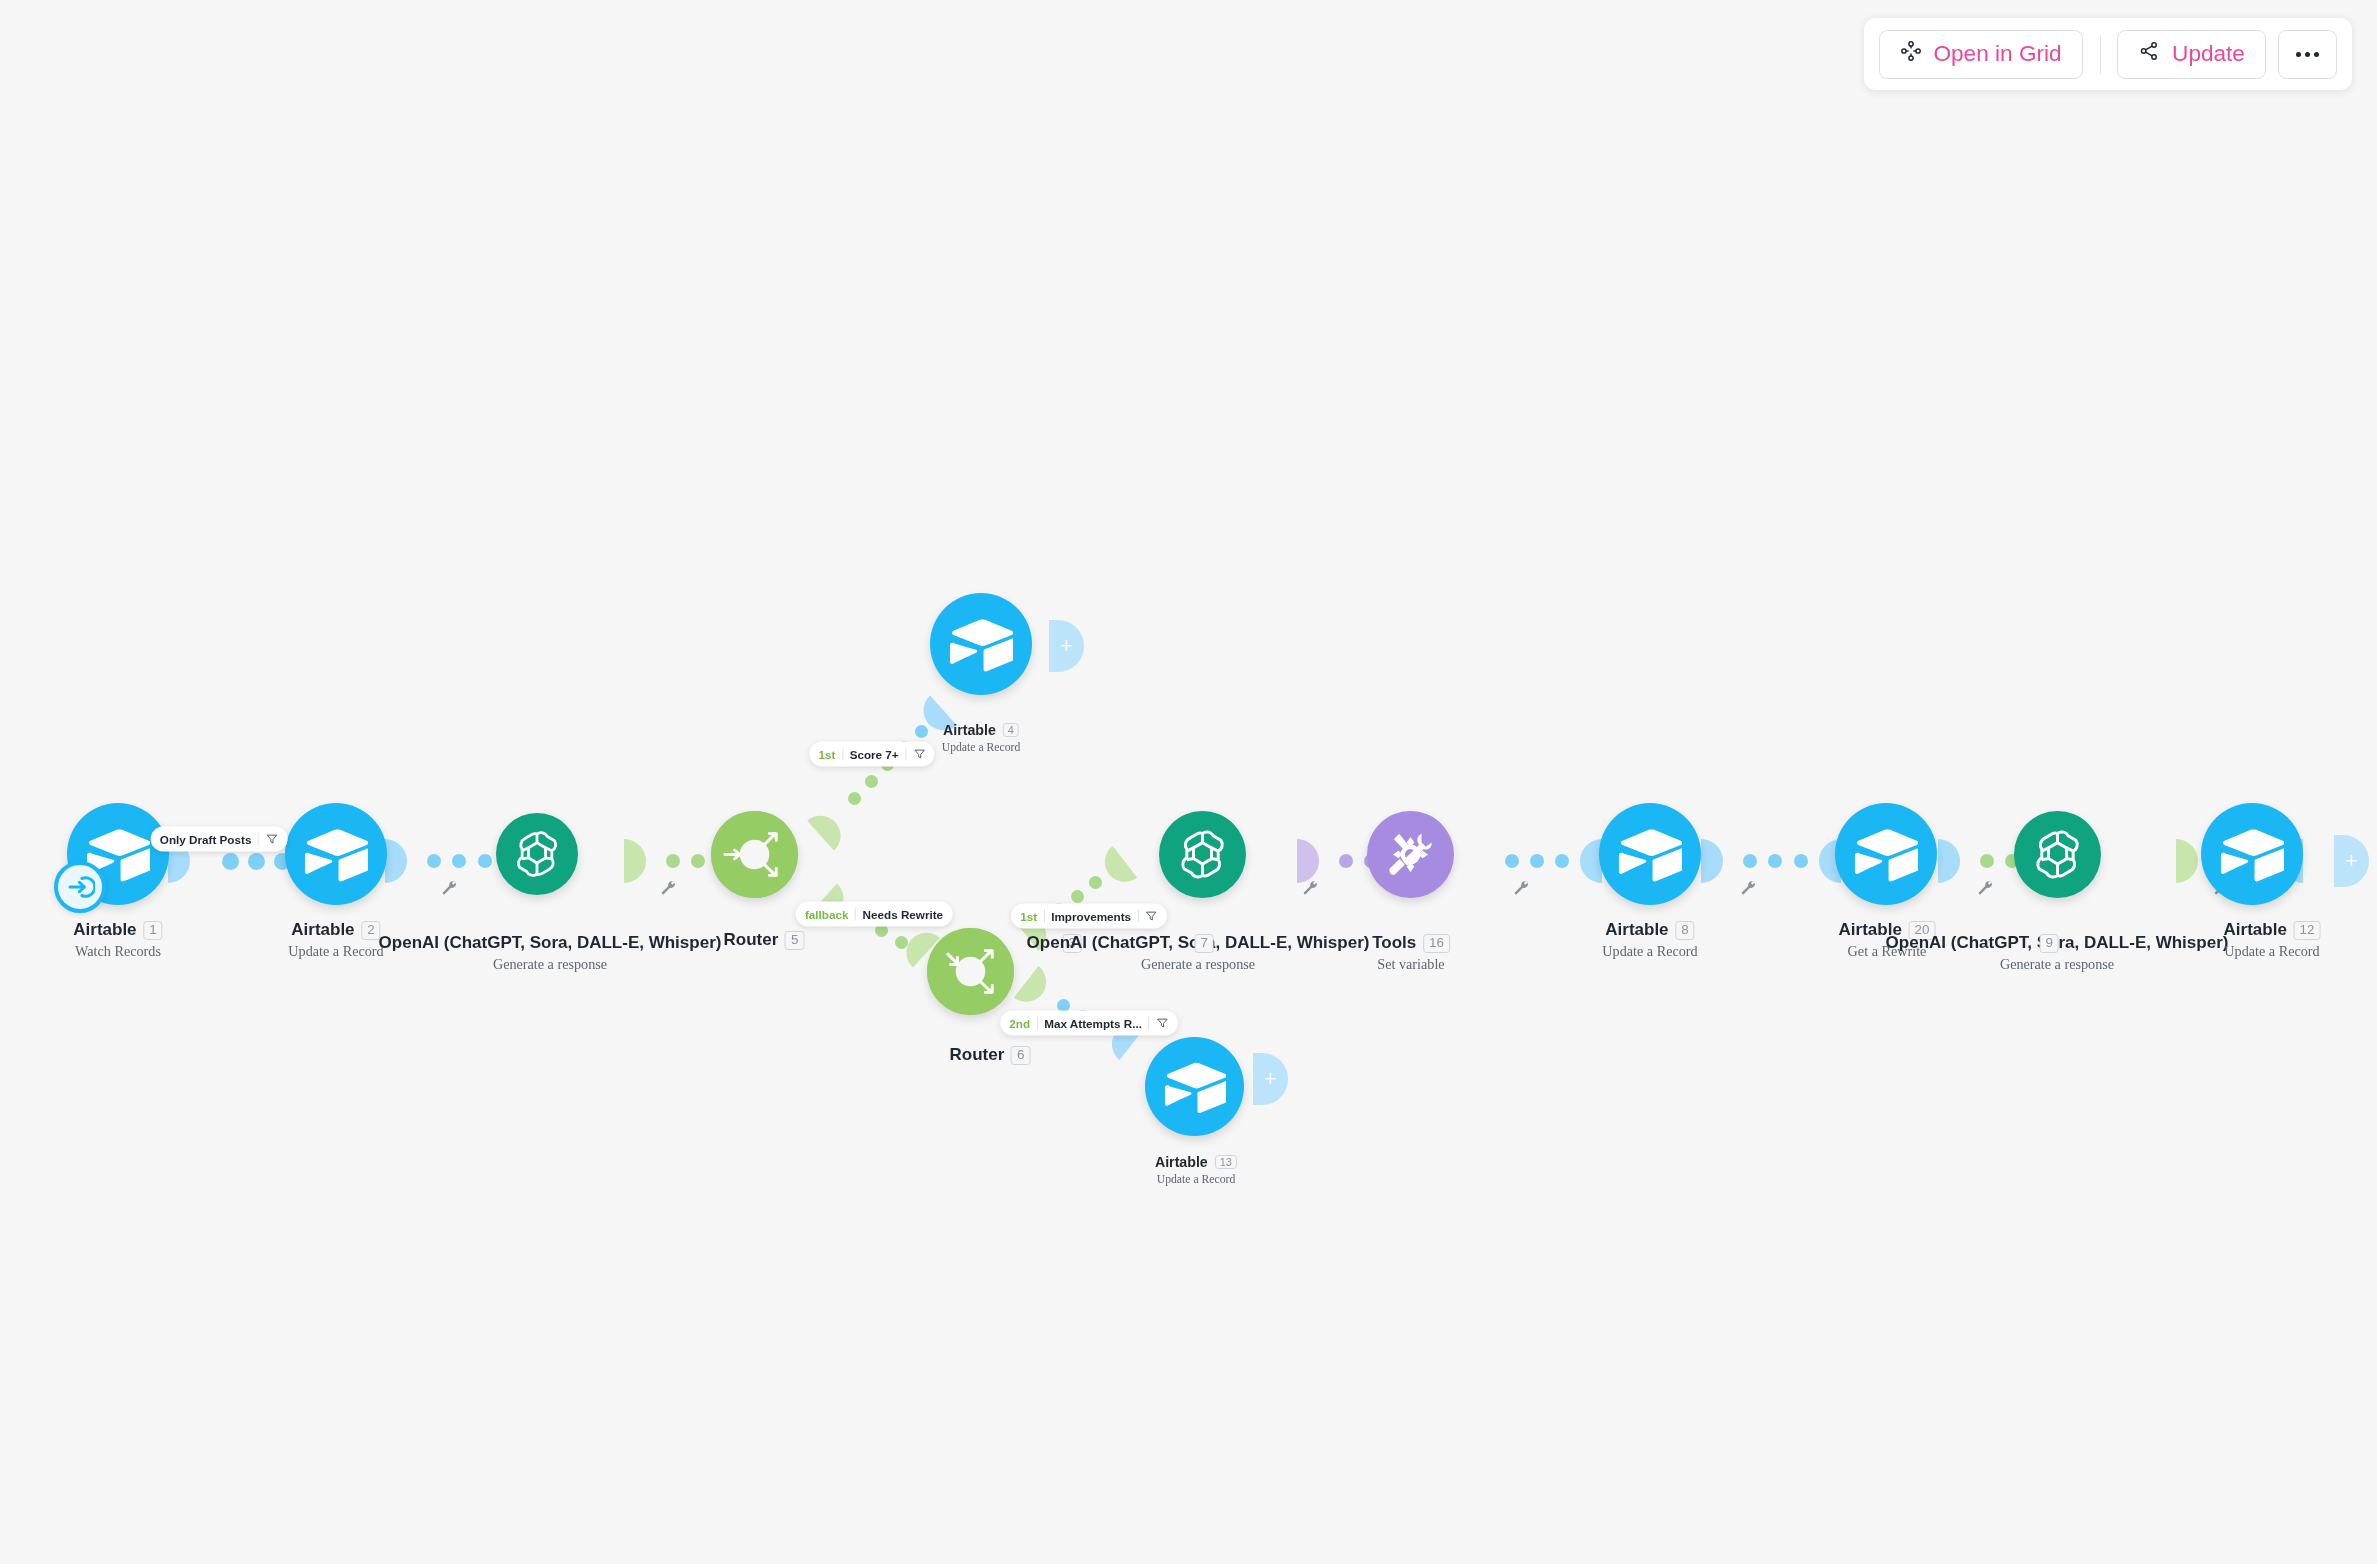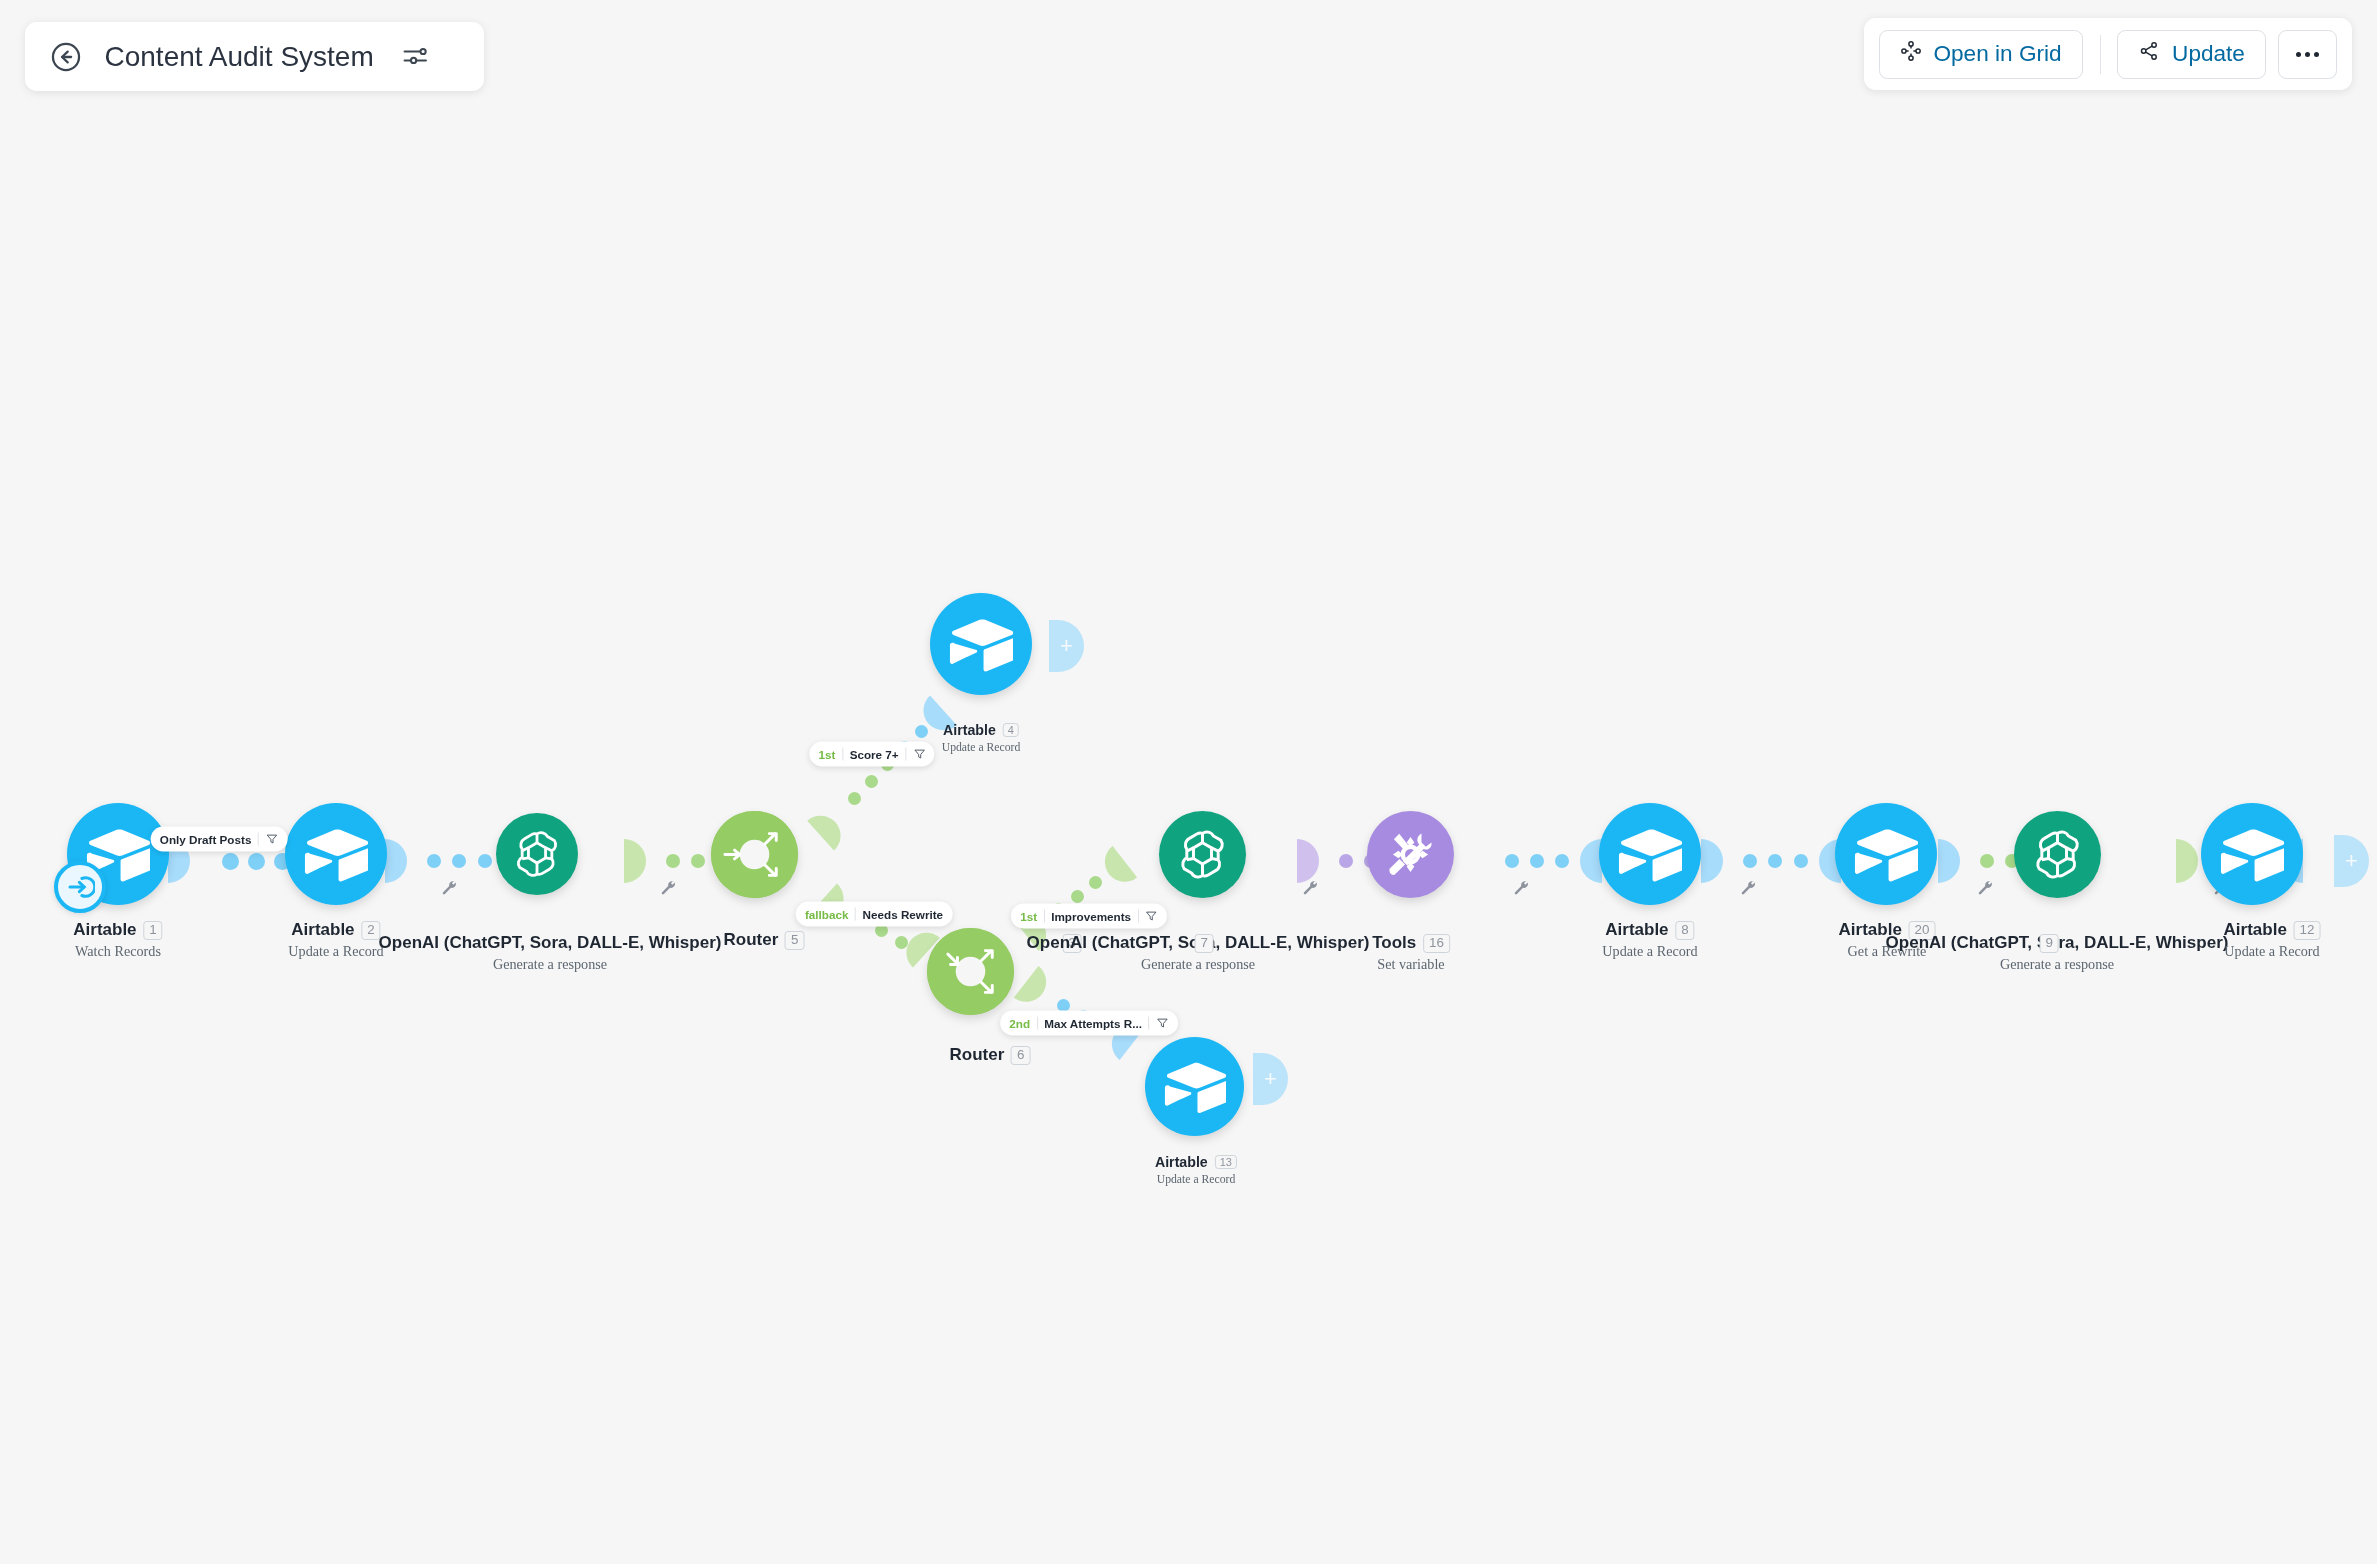--- a/index.html
+++ b/index.html
@@ -28,21 +28,21 @@
     position: absolute; right: 25px; top: 18.4px;
     height: 72px;
     background: #ffffff; border-radius: 11.7px;
     box-shadow: 0 1.7px 8.4px rgba(0,0,0,.09);
     display: flex; align-items: center; gap: 0px;
     padding: 0 15px;
   }
   .tr-btn {
     height: 49px; border: 0.8px solid #dcdfe3; border-radius: 8.4px;
     background: #fff; display: flex; align-items: center; gap: 11.7px;
-    padding: 0 20px; font-size: 22.6px; color: #0369a1; cursor: pointer;
+    padding: 0 20px; font-size: 22.6px; color: #ec4899; cursor: pointer;
     white-space: nowrap;
   }
   .tr-sep { width: 0.8px; height: 39px; background: #e2e5e9; margin: 0 17px; }
   .tr-btn.icon-only { padding: 0 17px; margin-left: 11.7px; }
   .dots3 { display: flex; gap: 4.2px; }
   .dots3 i { width: 5px; height: 5px; border-radius: 50%; background: #1f2733; display: block; }
   .bubble {
     position: absolute; border-radius: 50%;
     box-shadow: 0 4.2px 10px rgba(0,0,0,.13);
     display: flex; align-items: center; justify-content: center;
@@ -106,39 +106,20 @@
     background: #eaf7fe; border: 4.2px solid #1bb7f5;
     display: flex; align-items: center; justify-content: center;
     box-shadow: 0 1.7px 6.7px rgba(0,0,0,.12);
   }
 </style>
 </head>
 <body>
 
 <div id="canvas">
 
-  <div class="titlebar">
-    <span class="back-icon">
-      <svg viewBox="0 0 24 24" width="34" height="34" fill="none" stroke="#3c4650" stroke-width="1.6">
-        <circle cx="12" cy="12" r="9.2"></circle>
-        <path d="M13.2 8.2 L9.2 12 L13.2 15.8" stroke-linecap="round" stroke-linejoin="round"></path>
-        <path d="M9.4 12 H15.6" stroke-linecap="round"></path>
-      </svg>
-    </span>
-    <span class="title-text">Content Audit System</span>
-    <span class="slider-icon">
-      <svg viewBox="0 0 24 24" width="28.5" height="28.5" fill="none" stroke="#3c4650" stroke-width="1.7" stroke-linecap="round">
-        <path d="M3 8 H16"></path>
-          <circle cx="18.6" cy="8" r="2.2"></circle>
-        <path d="M3 15.5 H8"></path>
-          <circle cx="10.6" cy="15.5" r="2.2"></circle>
-          <path d="M13.2 15.5 H21"></path>
-      </svg>
-    </span>
-  </div>
 
   <div class="topright">
     <div class="tr-btn">
       <span>
         <svg viewBox="0 0 24 24" width="22" height="22" fill="none" stroke="#1f2733" stroke-width="1.6">
           <circle cx="12" cy="4.3" r="2.3"></circle>
             <circle cx="12" cy="19.7" r="2.3"></circle>
           <circle cx="4.3" cy="12" r="2.3"></circle>
             <circle cx="19.7" cy="12" r="2.3"></circle>
           <path d="M12 6.6v2.8M12 14.6v2.8M6.6 12h2.8M14.6 12h2.8"></path>

